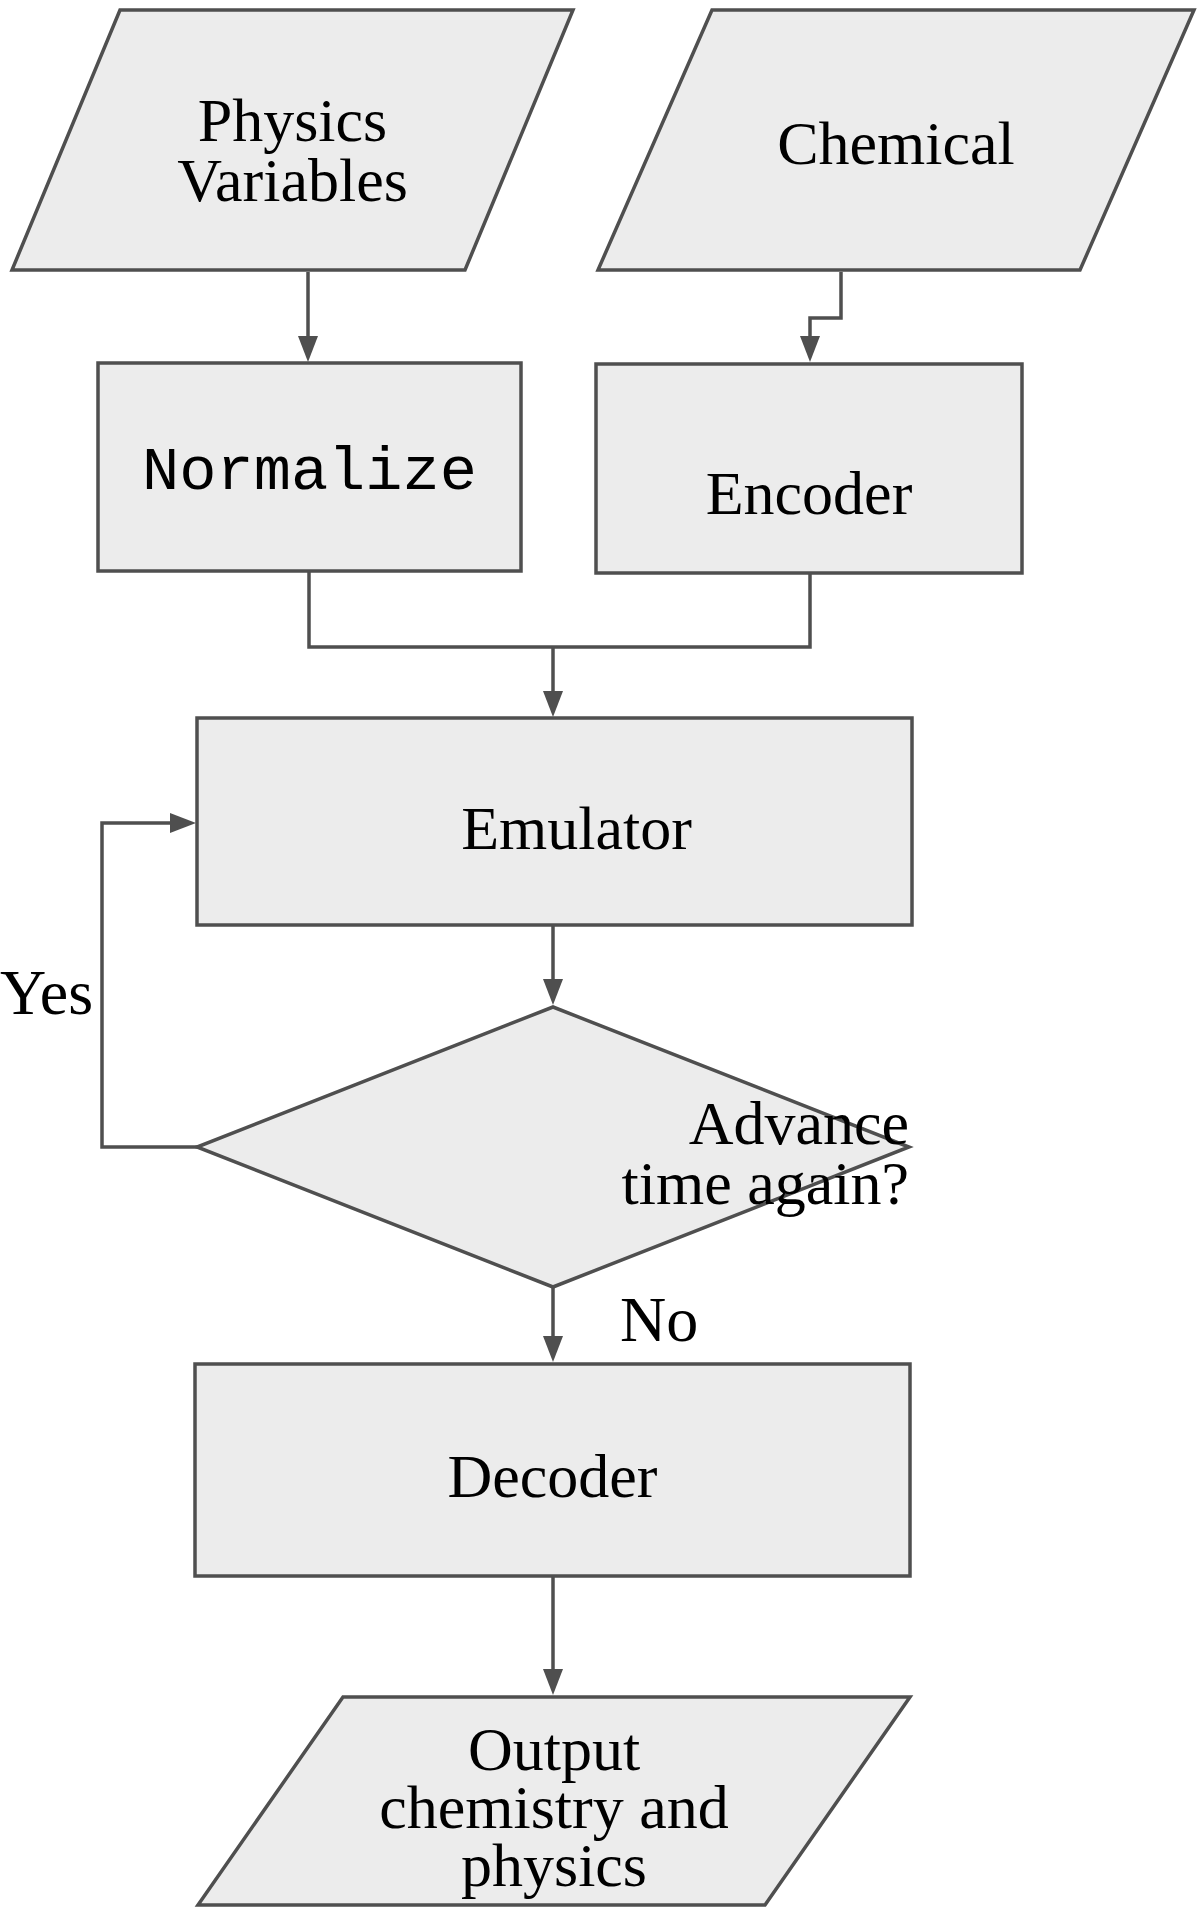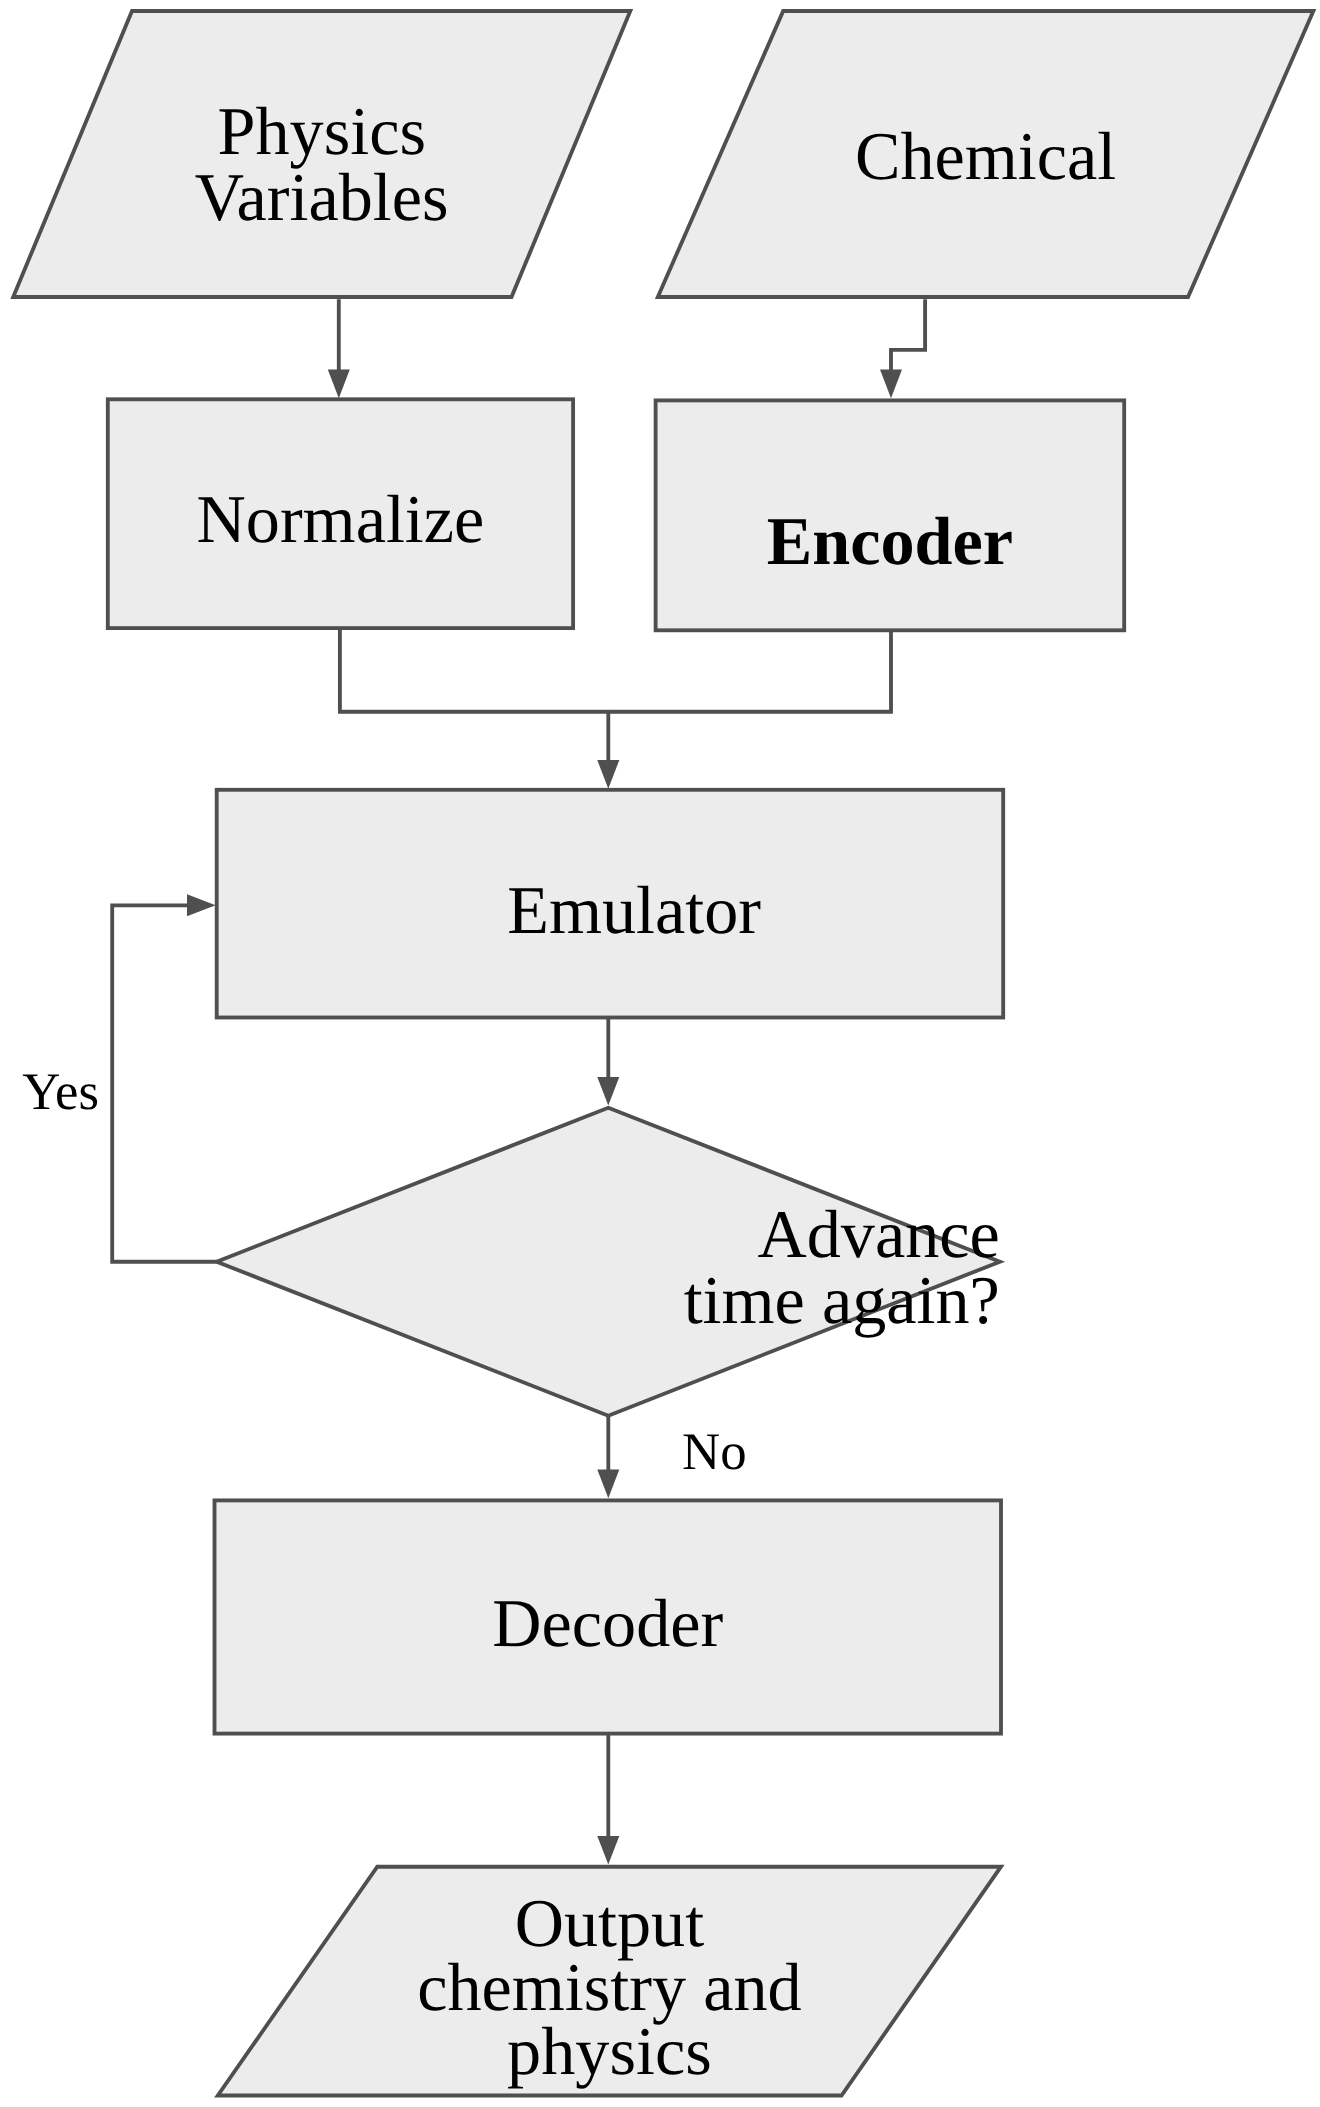--- a/index.html
+++ b/index.html
@@ -47,21 +47,21 @@
     color: var(--text, #000000);
     font-size: 62px;
     line-height: 60px;
     padding-top: 12px;
     box-sizing: border-box;
     pointer-events: none;
   }
   .edge-label {
     position: absolute;
     color: var(--text, #000000);
-    font-size: 48px;
+    font-size: 64px;
     line-height: 60px;
     pointer-events: none;
   }
   .edge-label.align-right { text-align: right; }
   .edge-label.align-left  { text-align: left; }
 </style>
 </head>
 <body>
 
 <div class="canvas">
@@ -116,25 +116,25 @@
 
   <div class="label" style="left:12px; top:10px; width:561px; height:260px; padding-top:20px;">
     <div>Physics</div>
     <div>Variables</div>
   </div>
 
   <div class="label" style="left:598px; top:10px; width:596px; height:260px; padding-top:6px;">
     <div>Chemical</div>
   </div>
 
-  <div class="label" style="left:98px; top:363px; width:423px; height:208px;">
+  <div class="label" style="left:98px; top:363px; width:423px; height:208px;font-family:Liberation Mono, monospace;">
     <div>Normalize</div>
   </div>
 
-  <div class="label" style="left:596px; top:364px; width:426px; height:245px;font-weight:bold;">
+  <div class="label" style="left:596px; top:364px; width:426px; height:245px;">
     <div>Encoder</div>
   </div>
 
   <div class="label" style="left:197px; top:718px; width:715px; height:207px;padding-left:44px;">
     <div>Emulator</div>
   </div>
 
   <div class="label" style="left:197px; top:1007px; width:712px; height:280px;align-items:flex-end;">
     <div>Advance</div>
     <div>time again?</div>

